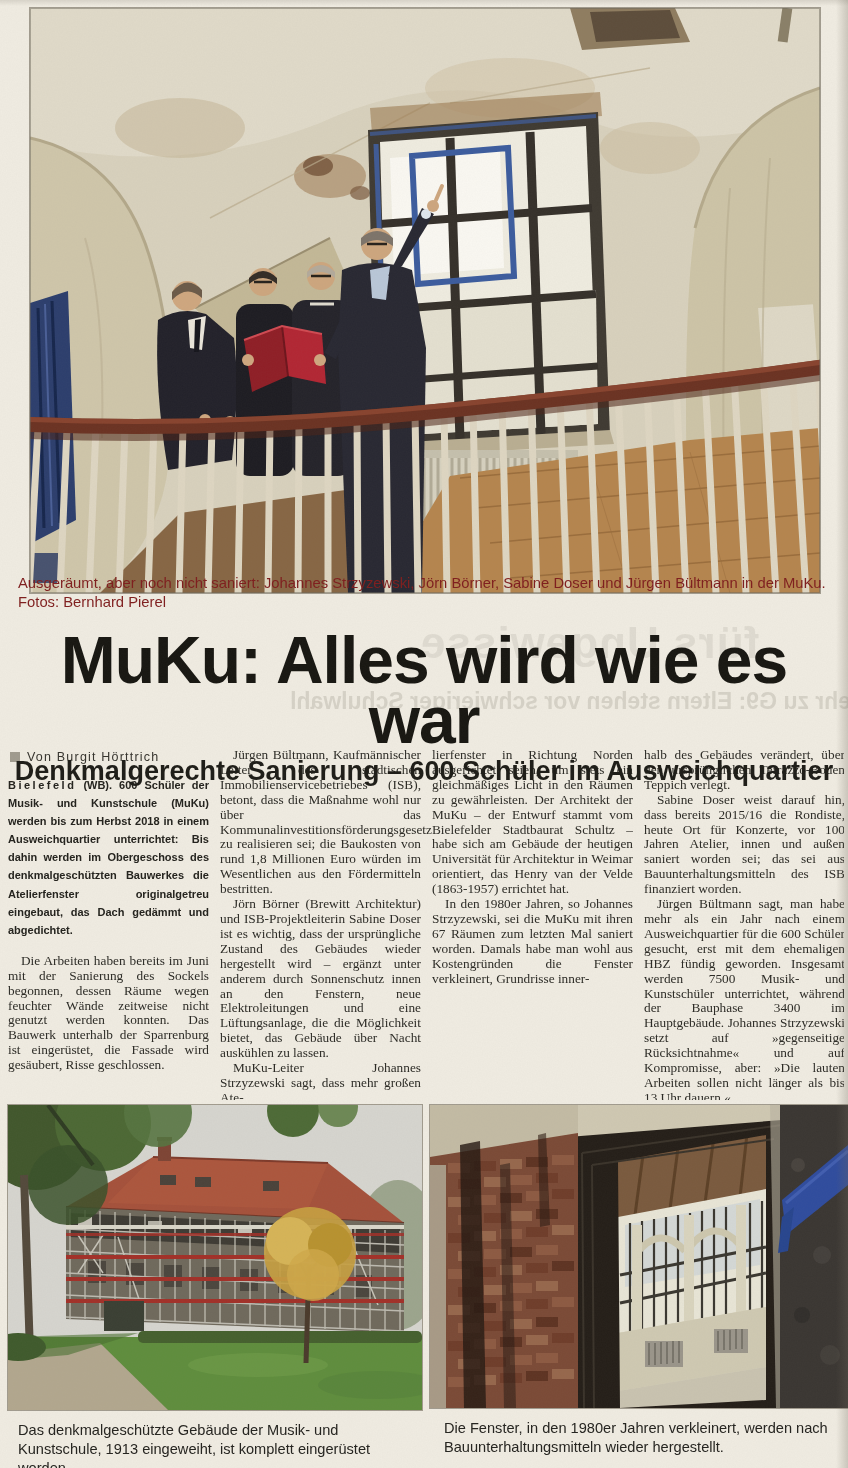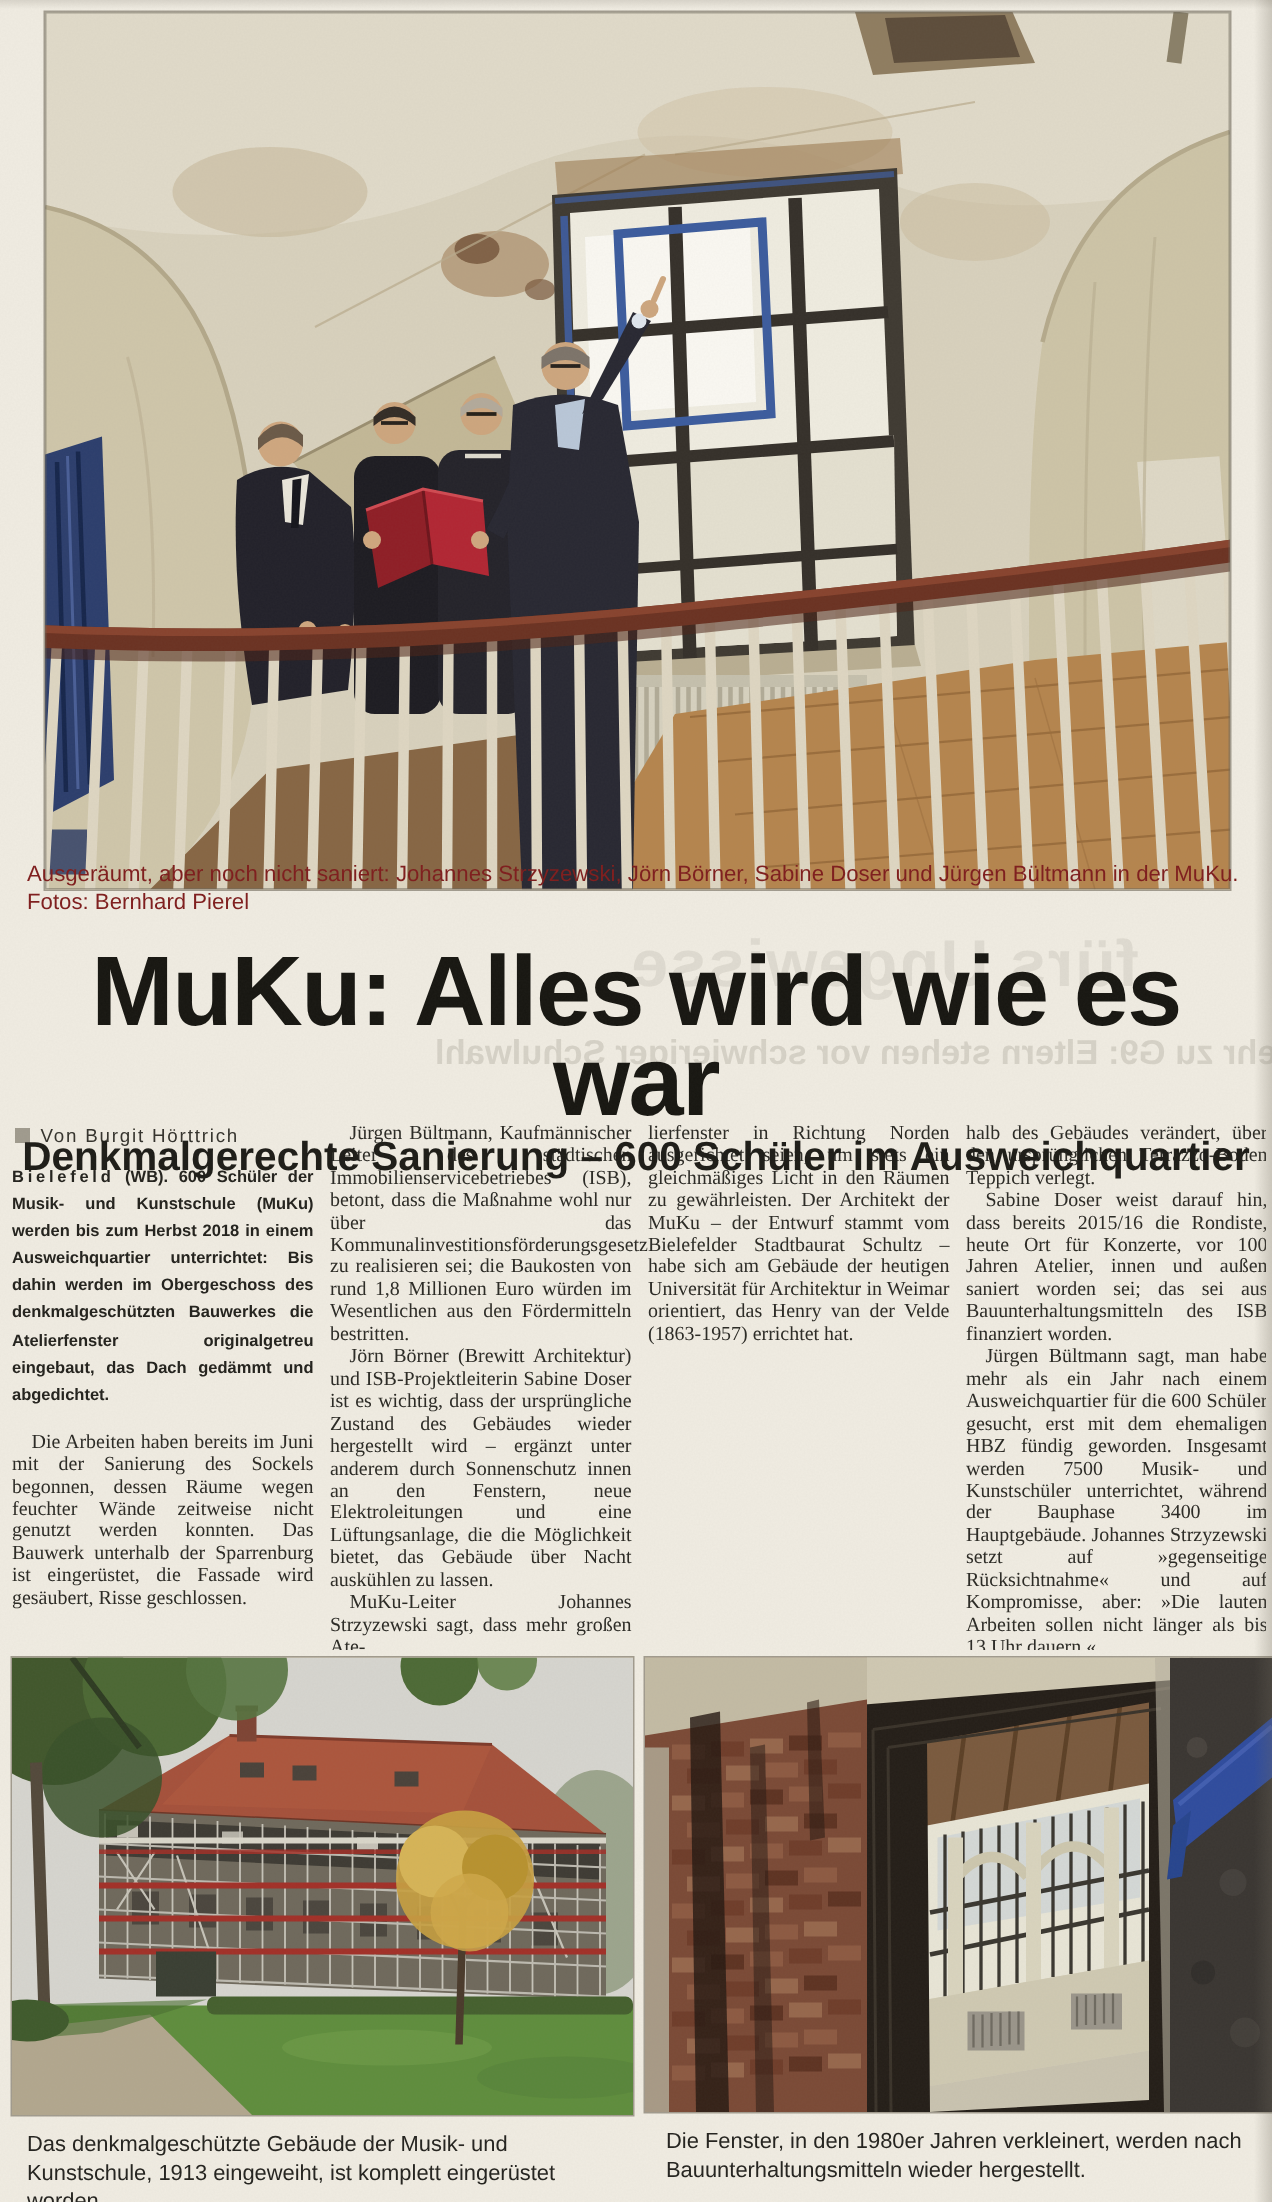--- a/index.html
+++ b/index.html
@@ -193,20 +193,21 @@
     <p class="lead"><span class="city">Bielefeld</span><span> (WB). 600 Schüler der Musik- und Kunstschule (MuKu) werden bis zum Herbst 2018 in einem Ausweichquartier unterrichtet: Bis dahin werden im Obergeschoss des denkmalgeschützten Bauwerkes die Atelierfenster originalgetreu eingebaut, das Dach gedämmt und abgedichtet.</span></p>
     <p class="serif ind gap">Die Arbeiten haben bereits im Juni mit der Sanierung des Sockels begonnen, dessen Räume wegen feuchter Wände zeitweise nicht genutzt werden konnten. Das Bauwerk unterhalb der Sparrenburg ist eingerüstet, die Fassade wird gesäubert, Risse geschlossen.</p>
   </div>
   <div class="col">
     <p class="serif ind">Jürgen Bültmann, Kaufmännischer Leiter des städtischen Immobilienservicebetriebes (ISB), betont, dass die Maßnahme wohl nur über das Kommunalinvestitionsförderungsgesetz zu realisieren sei; die Baukosten von rund 1,8 Millionen Euro würden im Wesentlichen aus den Fördermitteln bestritten.</p>
     <p class="serif ind">Jörn Börner (Brewitt Architektur) und ISB-Projektleiterin Sabine Doser ist es wichtig, dass der ursprüngliche Zustand des Gebäudes wieder hergestellt wird – ergänzt unter anderem durch Sonnenschutz innen an den Fenstern, neue Elektroleitungen und eine Lüftungsanlage, die die Möglichkeit bietet, das Gebäude über Nacht auskühlen zu lassen.</p>
     <p class="serif ind">MuKu-Leiter Johannes Strzyzewski sagt, dass mehr großen Ate-</p>
   </div>
   <div class="col">
     <p class="serif">lierfenster in Richtung Norden ausgerichtet seien, um stets ein gleichmäßiges Licht in den Räumen zu gewährleisten. Der Architekt der MuKu – der Entwurf stammt vom Bielefelder Stadtbaurat Schultz – habe sich am Gebäude der heutigen Universität für Architektur in Weimar orientiert, das Henry van der Velde (1863-1957) errichtet hat.</p>
+    <p class="serif ind">In den 1980er Jahren, so Johannes Strzyzewski, sei die MuKu mit ihren 67 Räumen zum letzten Mal saniert worden. Damals habe man wohl aus Kostengründen die Fenster verkleinert, Grundrisse inner-</p>
   </div>
   <div class="col">
     <p class="serif">halb des Gebäudes verändert, über den ursprünglichen Terrazzo-Boden Teppich verlegt.</p>
     <p class="serif ind">Sabine Doser weist darauf hin, dass bereits 2015/16 die Rondiste, heute Ort für Konzerte, vor 100 Jahren Atelier, innen und außen saniert worden sei; das sei aus Bauunterhaltungsmitteln des ISB finanziert worden.</p>
     <p class="serif ind">Jürgen Bültmann sagt, man habe mehr als ein Jahr nach einem Ausweichquartier für die 600 Schüler gesucht, erst mit dem ehemaligen HBZ fündig geworden. Insgesamt werden 7500 Musik- und Kunstschüler unterrichtet, während der Bauphase 3400 im Hauptgebäude. Johannes Strzyzewski setzt auf »gegenseitige Rücksichtnahme« und auf Kompromisse, aber: »Die lauten Arbeiten sollen nicht länger als bis 13 Uhr dauern.«</p>
   </div>
 </div>
 
 <div class="photo" id="photo-bl">
   <svg viewBox="0 0 414 305" preserveAspectRatio="none">

